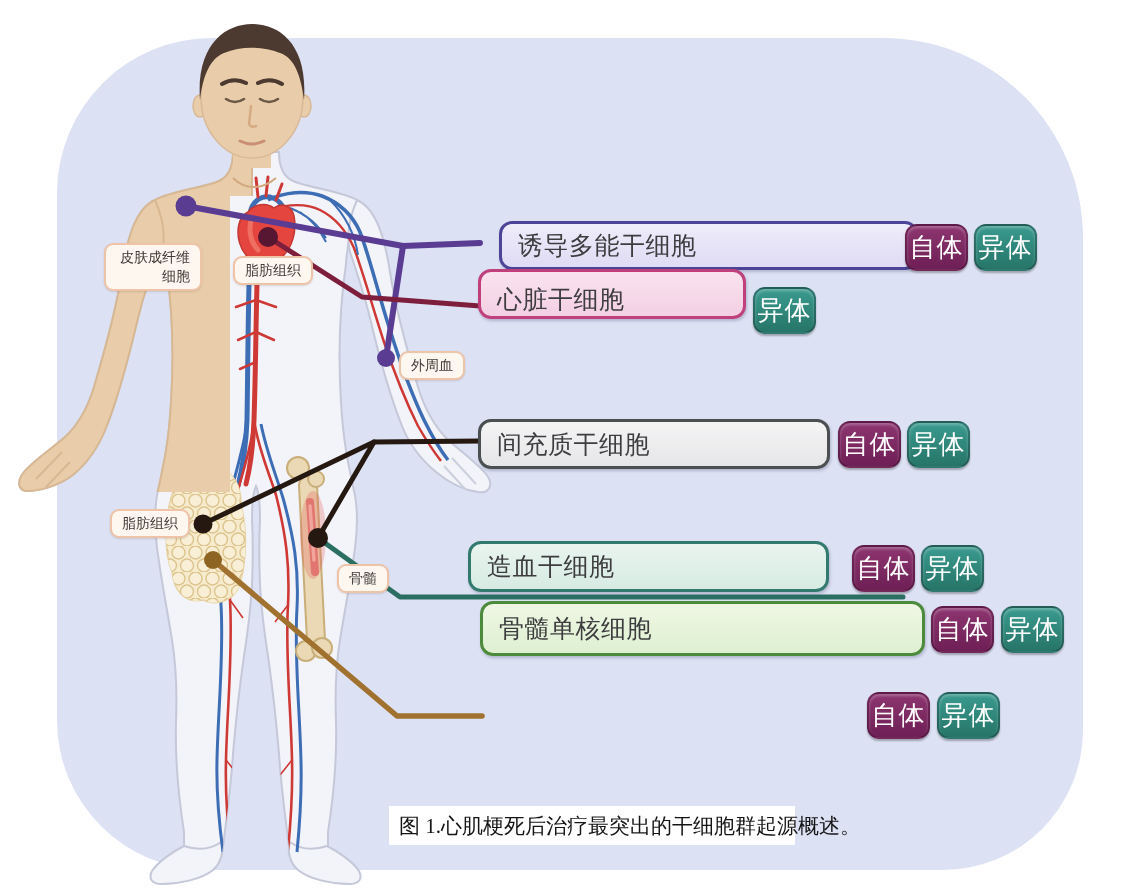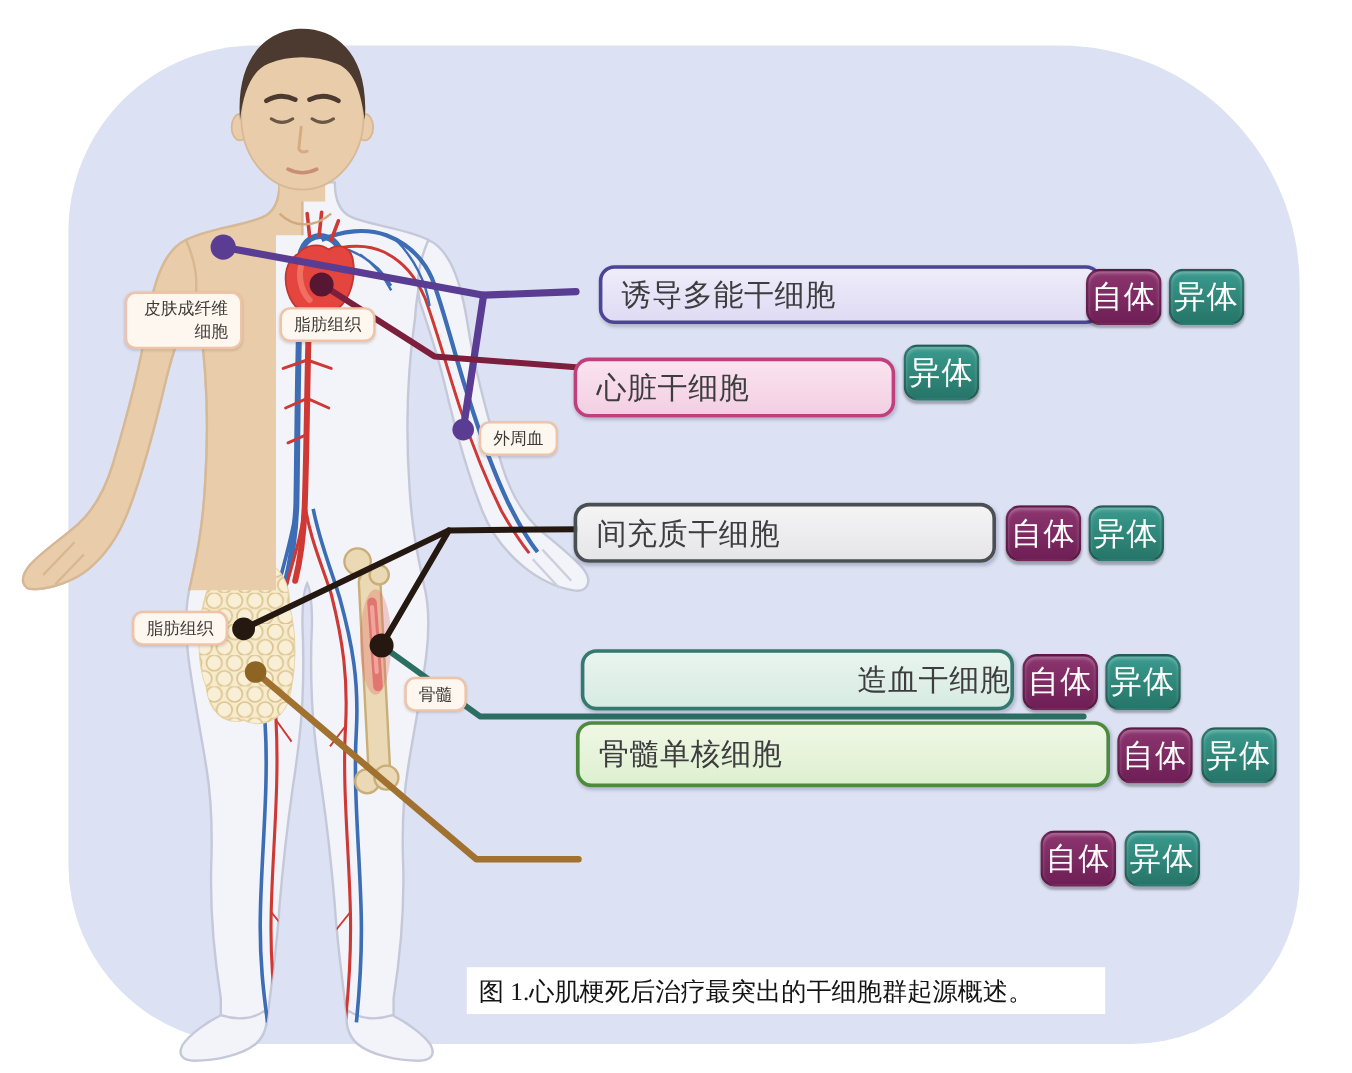--- a/index.html
+++ b/index.html
@@ -46,21 +46,21 @@
     position:absolute;box-sizing:border-box;
     background:#fdf7ef;border:2px solid #eec3a8;border-radius:9px;
     padding:3px 10px;font-size:14px;color:#3e3a36;
     box-shadow:0 1px 2px rgba(90,70,60,.18);
     white-space:pre-line;line-height:1.35;
   }
   .tag.right{text-align:right;}
 
   
   #caption{
-    position:absolute;left:389px;top:806px;width:532px;height:39px;
+    position:absolute;left:389px;top:806px;width:406px;height:39px;
     background:#ffffff;
     font-family:"Liberation Serif","DejaVu Serif",serif;
     font-size:21px;color:#141414;
     display:flex;align-items:center;padding-left:10px;box-sizing:border-box;
     white-space:nowrap;
   }
 </style>
 </head>
 <body>
 
@@ -187,32 +187,32 @@
   <div class="tag" style="left:399px;top:351px;">外周血</div>
   <div class="tag" style="left:110px;top:509px;">脂肪组织</div>
   <div class="tag" style="left:337px;top:524px;margin-top:40px;">骨髓</div>
 
   <div class="cellbox" style="left:478px;top:221px;width:419px;height:49px;margin-left:21px;--bd:#4c4497;--bg1:#efecfa;--bg2:#dfdbf4;">
     <span>诱导多能干细胞</span>
   </div>
   <div class="badge auto" style="left:905px;top:224px;">自体</div>
   <div class="badge allo" style="left:974px;top:224px;">异体</div>
 
-  <div class="cellbox" style="left:478px;top:298px;width:268px;height:50px;--bd:#c0407c;--bg1:#fae3ef;--bg2:#f3cfe3;">
+  <div class="cellbox" style="left:478px;top:269px;width:268px;height:50px;align-items:flex-end;--bd:#c0407c;--bg1:#fae3ef;--bg2:#f3cfe3;">
     <span>心脏干细胞</span>
   </div>
   <div class="badge allo" style="left:753px;top:287px;">异体</div>
 
   <div class="cellbox" style="left:478px;top:419px;width:352px;height:50px;--bd:#4a4f52;--bg1:#f4f4f5;--bg2:#e6e6e8;">
     <span>间充质干细胞</span>
   </div>
   <div class="badge auto" style="left:838px;top:421px;">自体</div>
   <div class="badge allo" style="left:907px;top:421px;">异体</div>
 
-  <div class="cellbox" style="left:484px;top:541px;width:361px;height:51px;justify-content:flex-end;--bd:#337a6e;--bg1:#e9f4ef;--bg2:#d7ebe3;">
+  <div class="cellbox" style="left:468px;top:541px;width:361px;height:51px;--bd:#337a6e;--bg1:#e9f4ef;--bg2:#d7ebe3;">
     <span>造血干细胞</span>
   </div>
   <div class="badge auto" style="left:852px;top:545px;">自体</div>
   <div class="badge allo" style="left:921px;top:545px;">异体</div>
 
   <div class="cellbox" style="left:480px;top:601px;width:445px;height:55px;--bd:#4c8a3c;--bg1:#eff7e4;--bg2:#def0d1;">
     <span>骨髓单核细胞</span>
   </div>
   <div class="badge auto" style="left:931px;top:606px;">自体</div>
   <div class="badge allo" style="left:1001px;top:606px;">异体</div>

